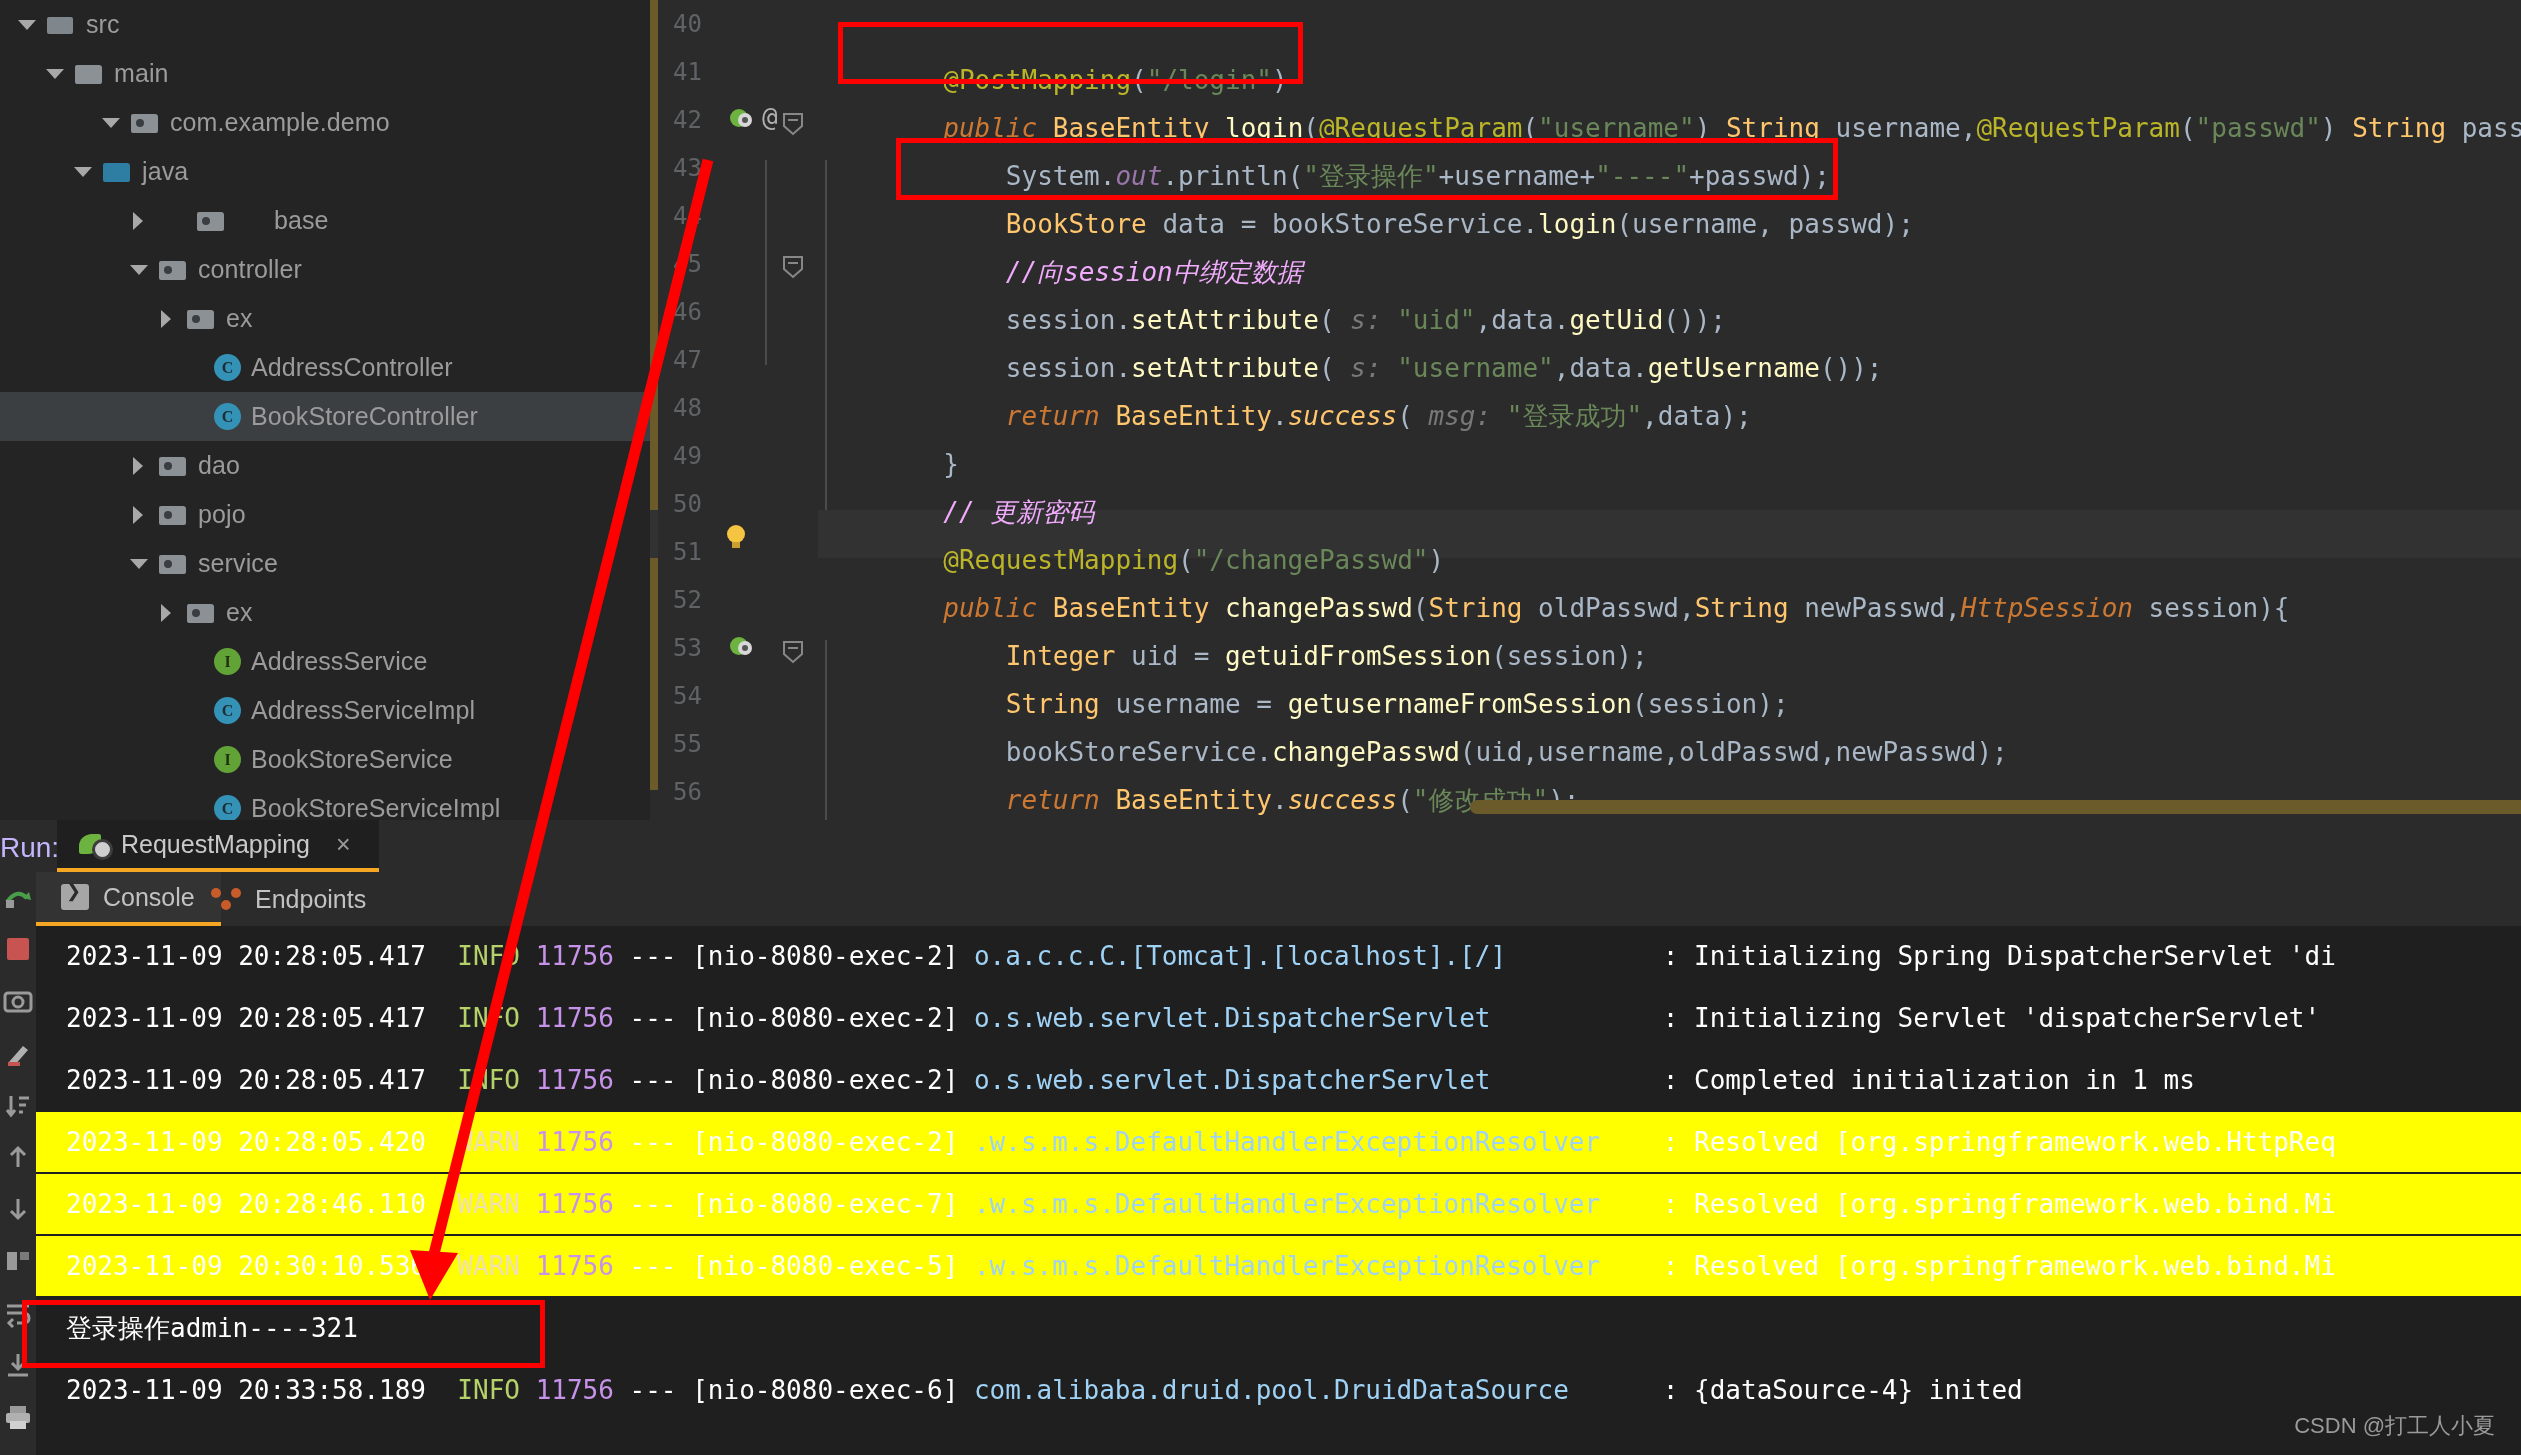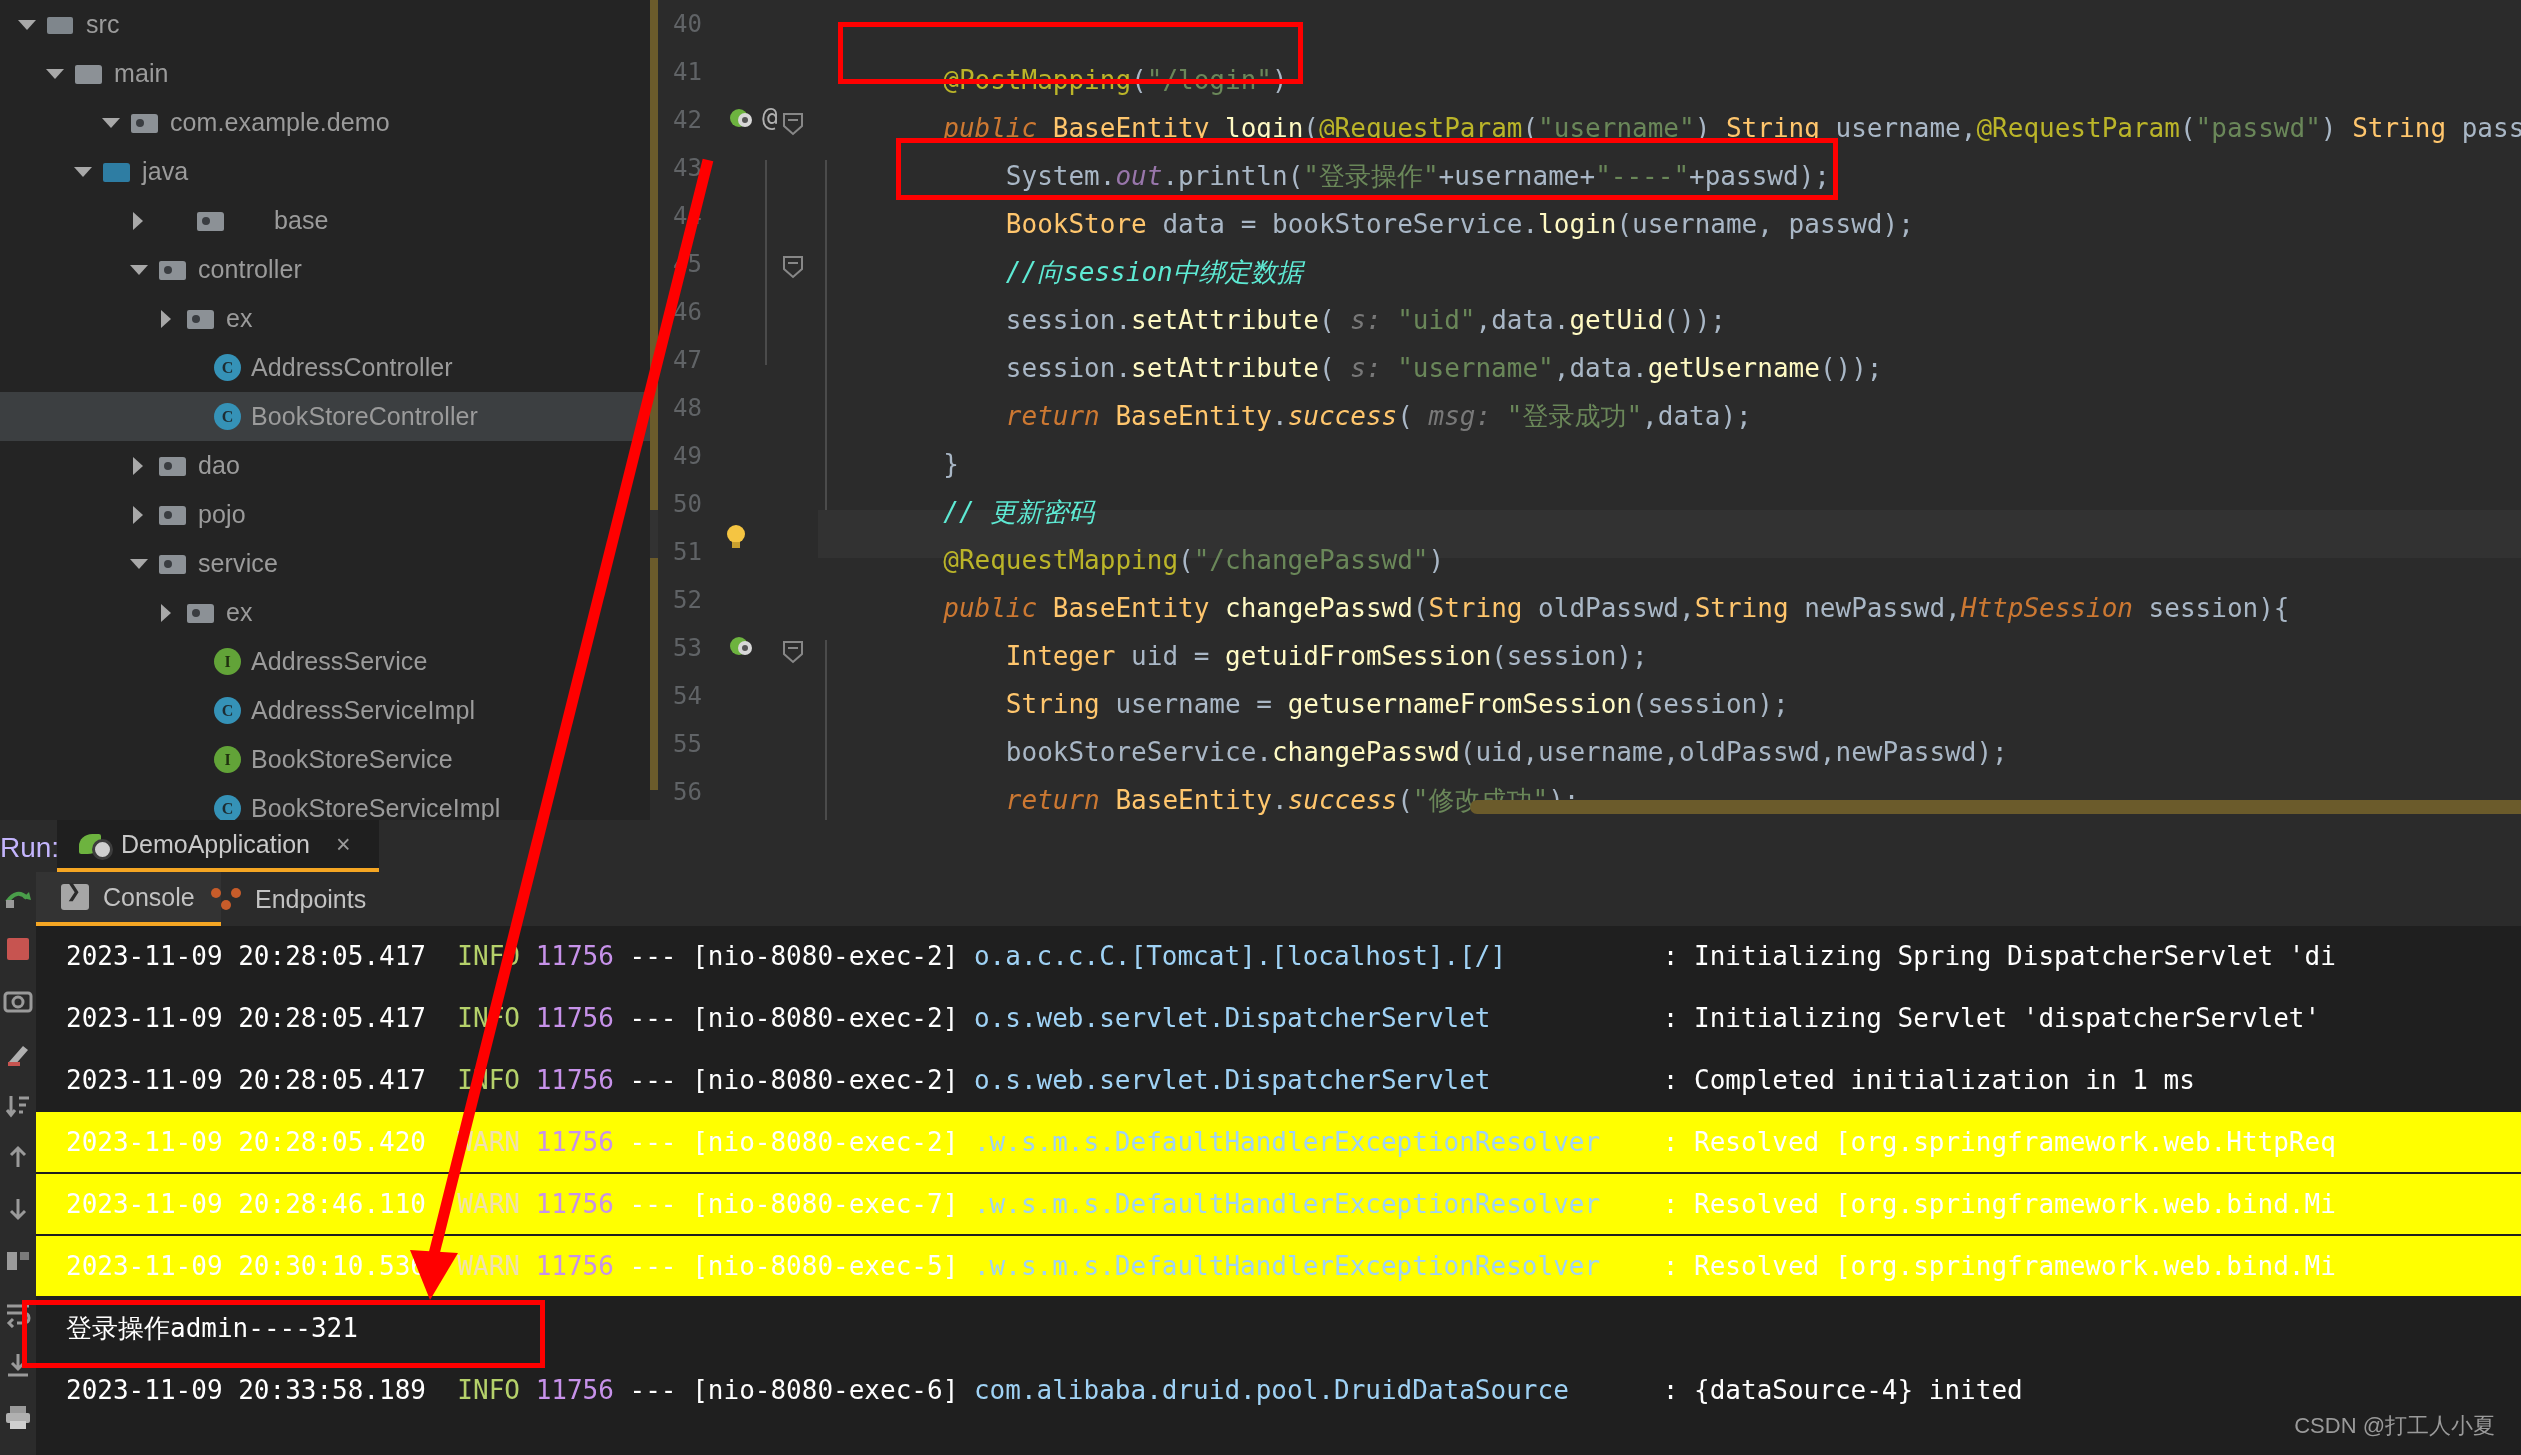--- a/index.html
+++ b/index.html
@@ -79,21 +79,21 @@
   #code { position:absolute; left:168px; top:0; right:0; height:820px; }
   .cl {
     position:absolute; left:0; white-space:pre; font-size:26px; line-height:48px;
     font-family:"DejaVu Sans Mono", monospace; color:#a9b7c6;
   }
   .kw { color:#cc7832; font-style:italic; }
   .ann { color:#bbb529; }
   .str { color:#6a8759; }
   .typ { color:#ffc66d; }
   .fld { color:#9876aa; font-style:italic; }
-  .cmt { color:#5eead4; font-style:italic; }
+  .cmt { color:#f0abfc; font-style:italic; }
   .pun { color:#a9b7c6; }
   .hint { color:#787878; font-style:italic; }
   .itt { font-style:italic; }
   .blue { color:#fef9c3; }
 
   .fold-bar { position:absolute; width:2px; background:#4b4b4b; }
 
   
   #current-line {
     position:absolute; left:0; top:510px; width:1871px; height:48px;
@@ -343,21 +343,21 @@
   <div class="fold-bar" style="top: 160px; height: 205px; left: 115px;"></div>
       <div class="fold-bar" style="top: 160px; height: 350px; left: 175px;"></div>
       <div class="fold-bar" style="top: 640px; height: 735px; left: 175px;"></div>
     </div>
 
   <div id="run-panel">
     <div id="run-tabbar">
       <div id="run-label">Run:</div>
       <div id="run-tab">
         <span class="spring-icon"></span>
-        <span class="tabname">DemoApplication</span>
+        <span class="tabname">RequestMapping</span>
         <span class="closex">×</span>
       </div>
     </div>
 
     <div id="subtabs">
       <div class="subtab" id="subtab-console">
         <span class="console-icon"></span>
         <span>Console</span>
       </div>
       <div class="subtab" id="subtab-endpoints">

